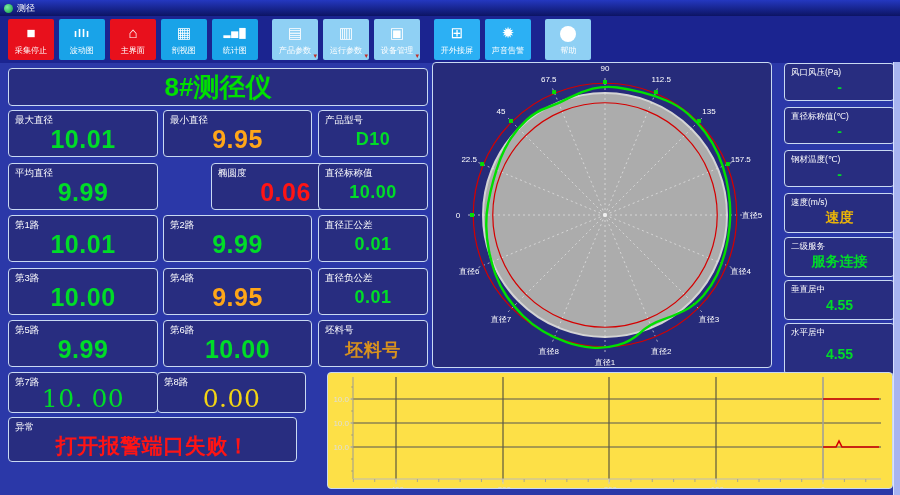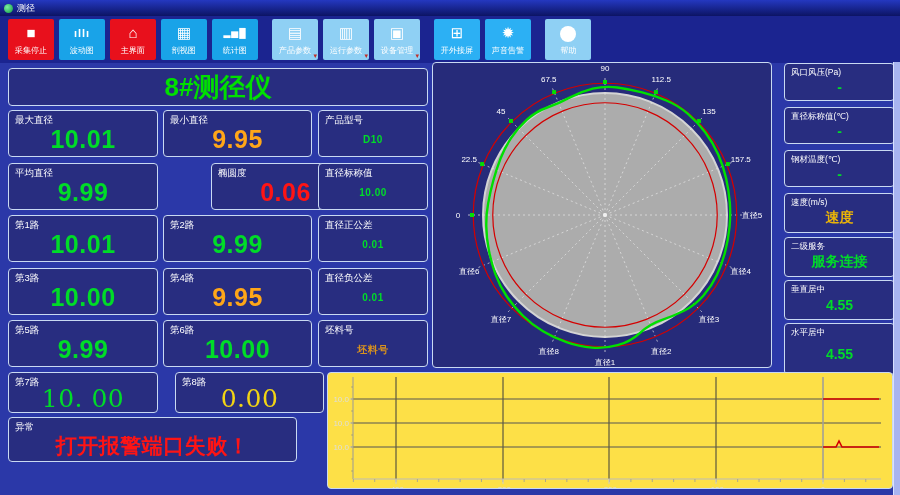--- a/index.html
+++ b/index.html
@@ -41,21 +41,21 @@
   .panel{
     position:absolute;background:#282d80;border:1px solid #c9d9f2;border-radius:4px;
     box-sizing:border-box;
   }
   .gauge-title{display:flex;align-items:center;justify-content:center;
     color:#00e000;font-size:26px;font-weight:bold;}
   .cell .clabel{position:absolute;left:6px;top:3px;font-size:9.5px;color:#fff;}
   .cell .cvalue{position:absolute;left:0;right:0;top:12px;bottom:0;
     display:flex;align-items:center;justify-content:center;
     font-size:25px;font-weight:bold;letter-spacing:.5px;}
-  .cell.small .cvalue{font-size:10px;}
+  .cell.small .cvalue{font-size:18px;}
   .cell.serif .cvalue{font-family:"DejaVu Serif","Liberation Serif",serif;font-weight:normal;}
   .abnormal .cvalue{font-size:21px;}
   .side-panel .clabel{position:absolute;left:6px;top:3px;font-size:8.5px;color:#fff;}
   .side-panel .cvalue{position:absolute;left:0;right:0;top:10px;bottom:0;
     display:flex;align-items:center;justify-content:center;font-size:14px;font-weight:bold;}
   
   .polar-panel{background:#262b7a;}
   .strip-panel{background:#fde047;}
   .edge-strip{position:absolute;right:0;top:62px;width:6px;height:433px;background:#a8b4f0;border-left:1px solid #d8e0ff;}
 </style>
@@ -159,21 +159,21 @@
       <span class="cvalue" style="color: rgb(0, 220, 40);">9.99</span>
     </div>
     <div class="panel cell" style="left: 163px; top: 320px; width: 149px; height: 47px;">
       <span class="clabel">第6路</span>
       <span class="cvalue" style="color: rgb(0, 220, 40);">10.00</span>
     </div>
     <div class="panel cell serif" style="left: 8px; top: 372px; width: 150px; height: 41px;">
       <span class="clabel">第7路</span>
       <span class="cvalue" style="color: rgb(0, 220, 40);">10. 00</span>
     </div>
-    <div class="panel cell serif" style="left: 175px; top: 372px; width: 149px; height: 41px;">
+    <div class="panel cell serif" style="left: 157px; top: 372px; width: 149px; height: 41px;">
       <span class="clabel">第8路</span>
       <span class="cvalue" style="color: rgb(242, 212, 20);">0.00</span>
     </div>
     <div class="panel cell small" style="left: 318px; top: 110px; width: 110px; height: 47px;">
       <span class="clabel">产品型号</span>
       <span class="cvalue" style="color: rgb(0, 220, 40);">D10</span>
     </div>
     <div class="panel cell small" style="left: 318px; top: 163px; width: 110px; height: 47px;">
       <span class="clabel">直径标称值</span>
       <span class="cvalue" style="color: rgb(0, 220, 40);">10.00</span>

